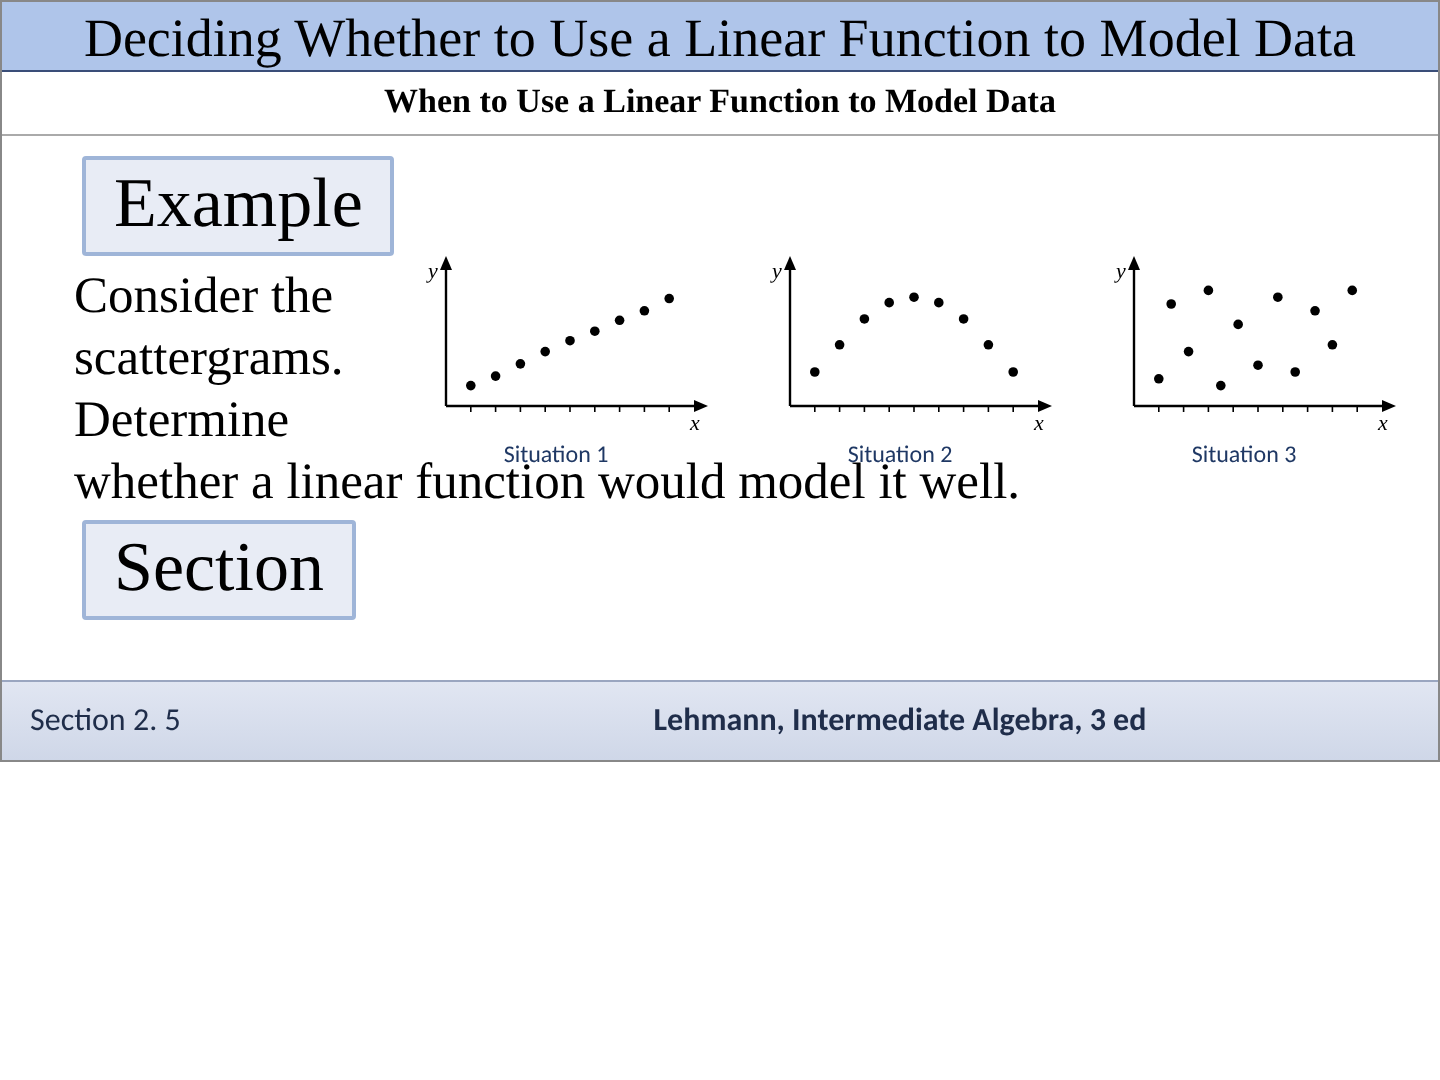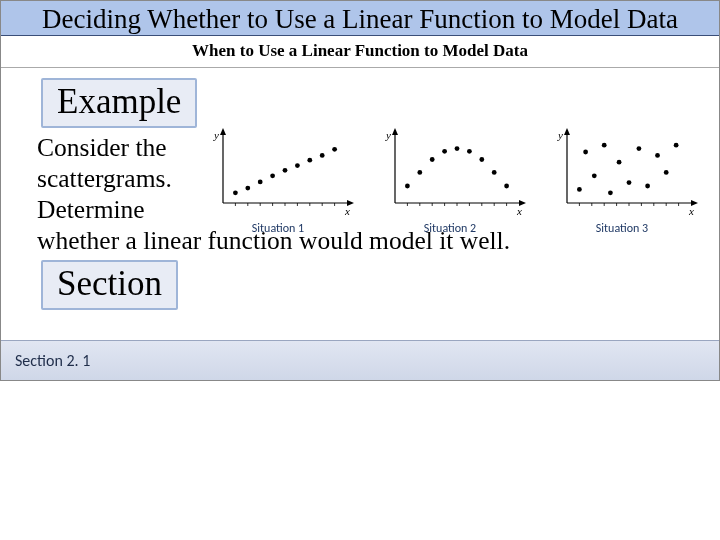--- a/index.html
+++ b/index.html
@@ -201,16 +201,17 @@
           <circle cx="102.6" cy="59" r="2.4" fill="#000"></circle>
           <circle cx="112.52" cy="28.4" r="2.4" fill="#000"></circle>
           <circle cx="121.2" cy="45.4" r="2.4" fill="#000"></circle>
           <circle cx="131.12" cy="18.200000000000003" r="2.4" fill="#000"></circle>
         </svg>
       <div class="scatter-label">Situation 3</div>
     </div>
   </div>
 
   <div class="footer">
-    <div class="fl">Section 2. 1</div>
+    <div class="fl">Section 2. 5</div>
+    <div class="fc">Lehmann, Intermediate Algebra, 3 ed</div>
   </div>
 
 </div>
 
 </body></html>

